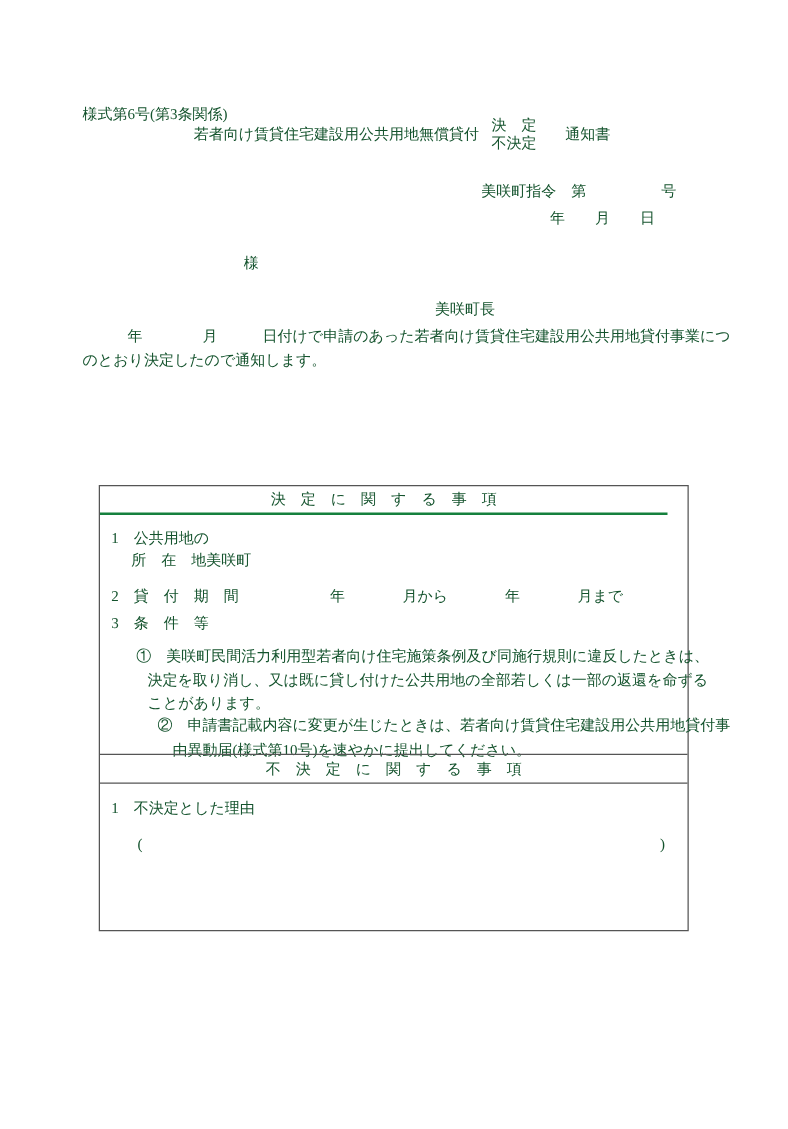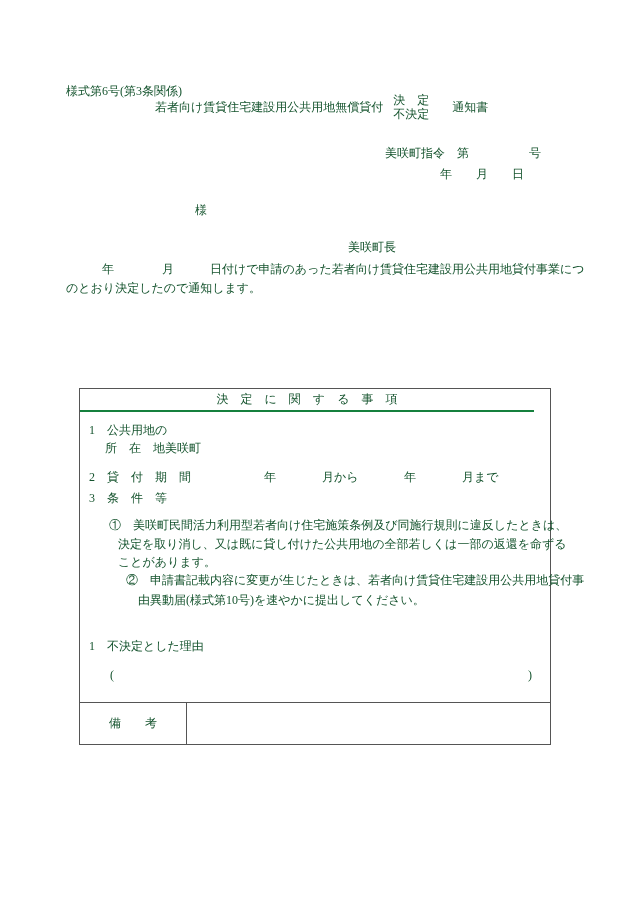--- a/index.html
+++ b/index.html
@@ -104,30 +104,25 @@
     <div class="tl" style="left:382px; top:81px;">月まで</div>
 
     <div class="tl" style="left:9px; top:102px;"><span class="num">3</span><span>条　件　等</span></div>
 
     <div class="tl" style="left:29px; top:130px;font-family:Liberation Mono, monospace;">①　美咲町民間活力利用型若者向け住宅施策条例及び同施行規則に違反したときは、</div>
     <div class="tl" style="left:38px; top:148px;">決定を取り消し、又は既に貸し付けた公共用地の全部若しくは一部の返還を命ずる</div>
     <div class="tl" style="left:38px; top:166px;">ことがあります。</div>
     <div class="tl" style="left:46px; top:184px;">②　申請書記載内容に変更が生じたときは、若者向け賃貸住宅建設用公共用地貸付事</div>
     <div class="tl" style="left:38px; top:204px;margin-left:20px;">由異動届(様式第10号)を速やかに提出してください。</div>
 
+    <div class="thead2">不　決　定　に　関　す　る　事　項</div>
 
     <div class="tl" style="left:9px; top:250px;"><span class="num">1</span><span>不決定とした理由</span></div>
 
     <div class="paren-row">
       <span>(</span>
       <span>)</span>
     </div>
 
-    <div class="remarks-row">
-      <div class="remarks-label-cell">
-        <span>備　　考</span>
-      </div>
-      <div class="remarks-value-cell"></div>
-    </div>
 
   </div>
 
 </div>
 
 </body></html>

